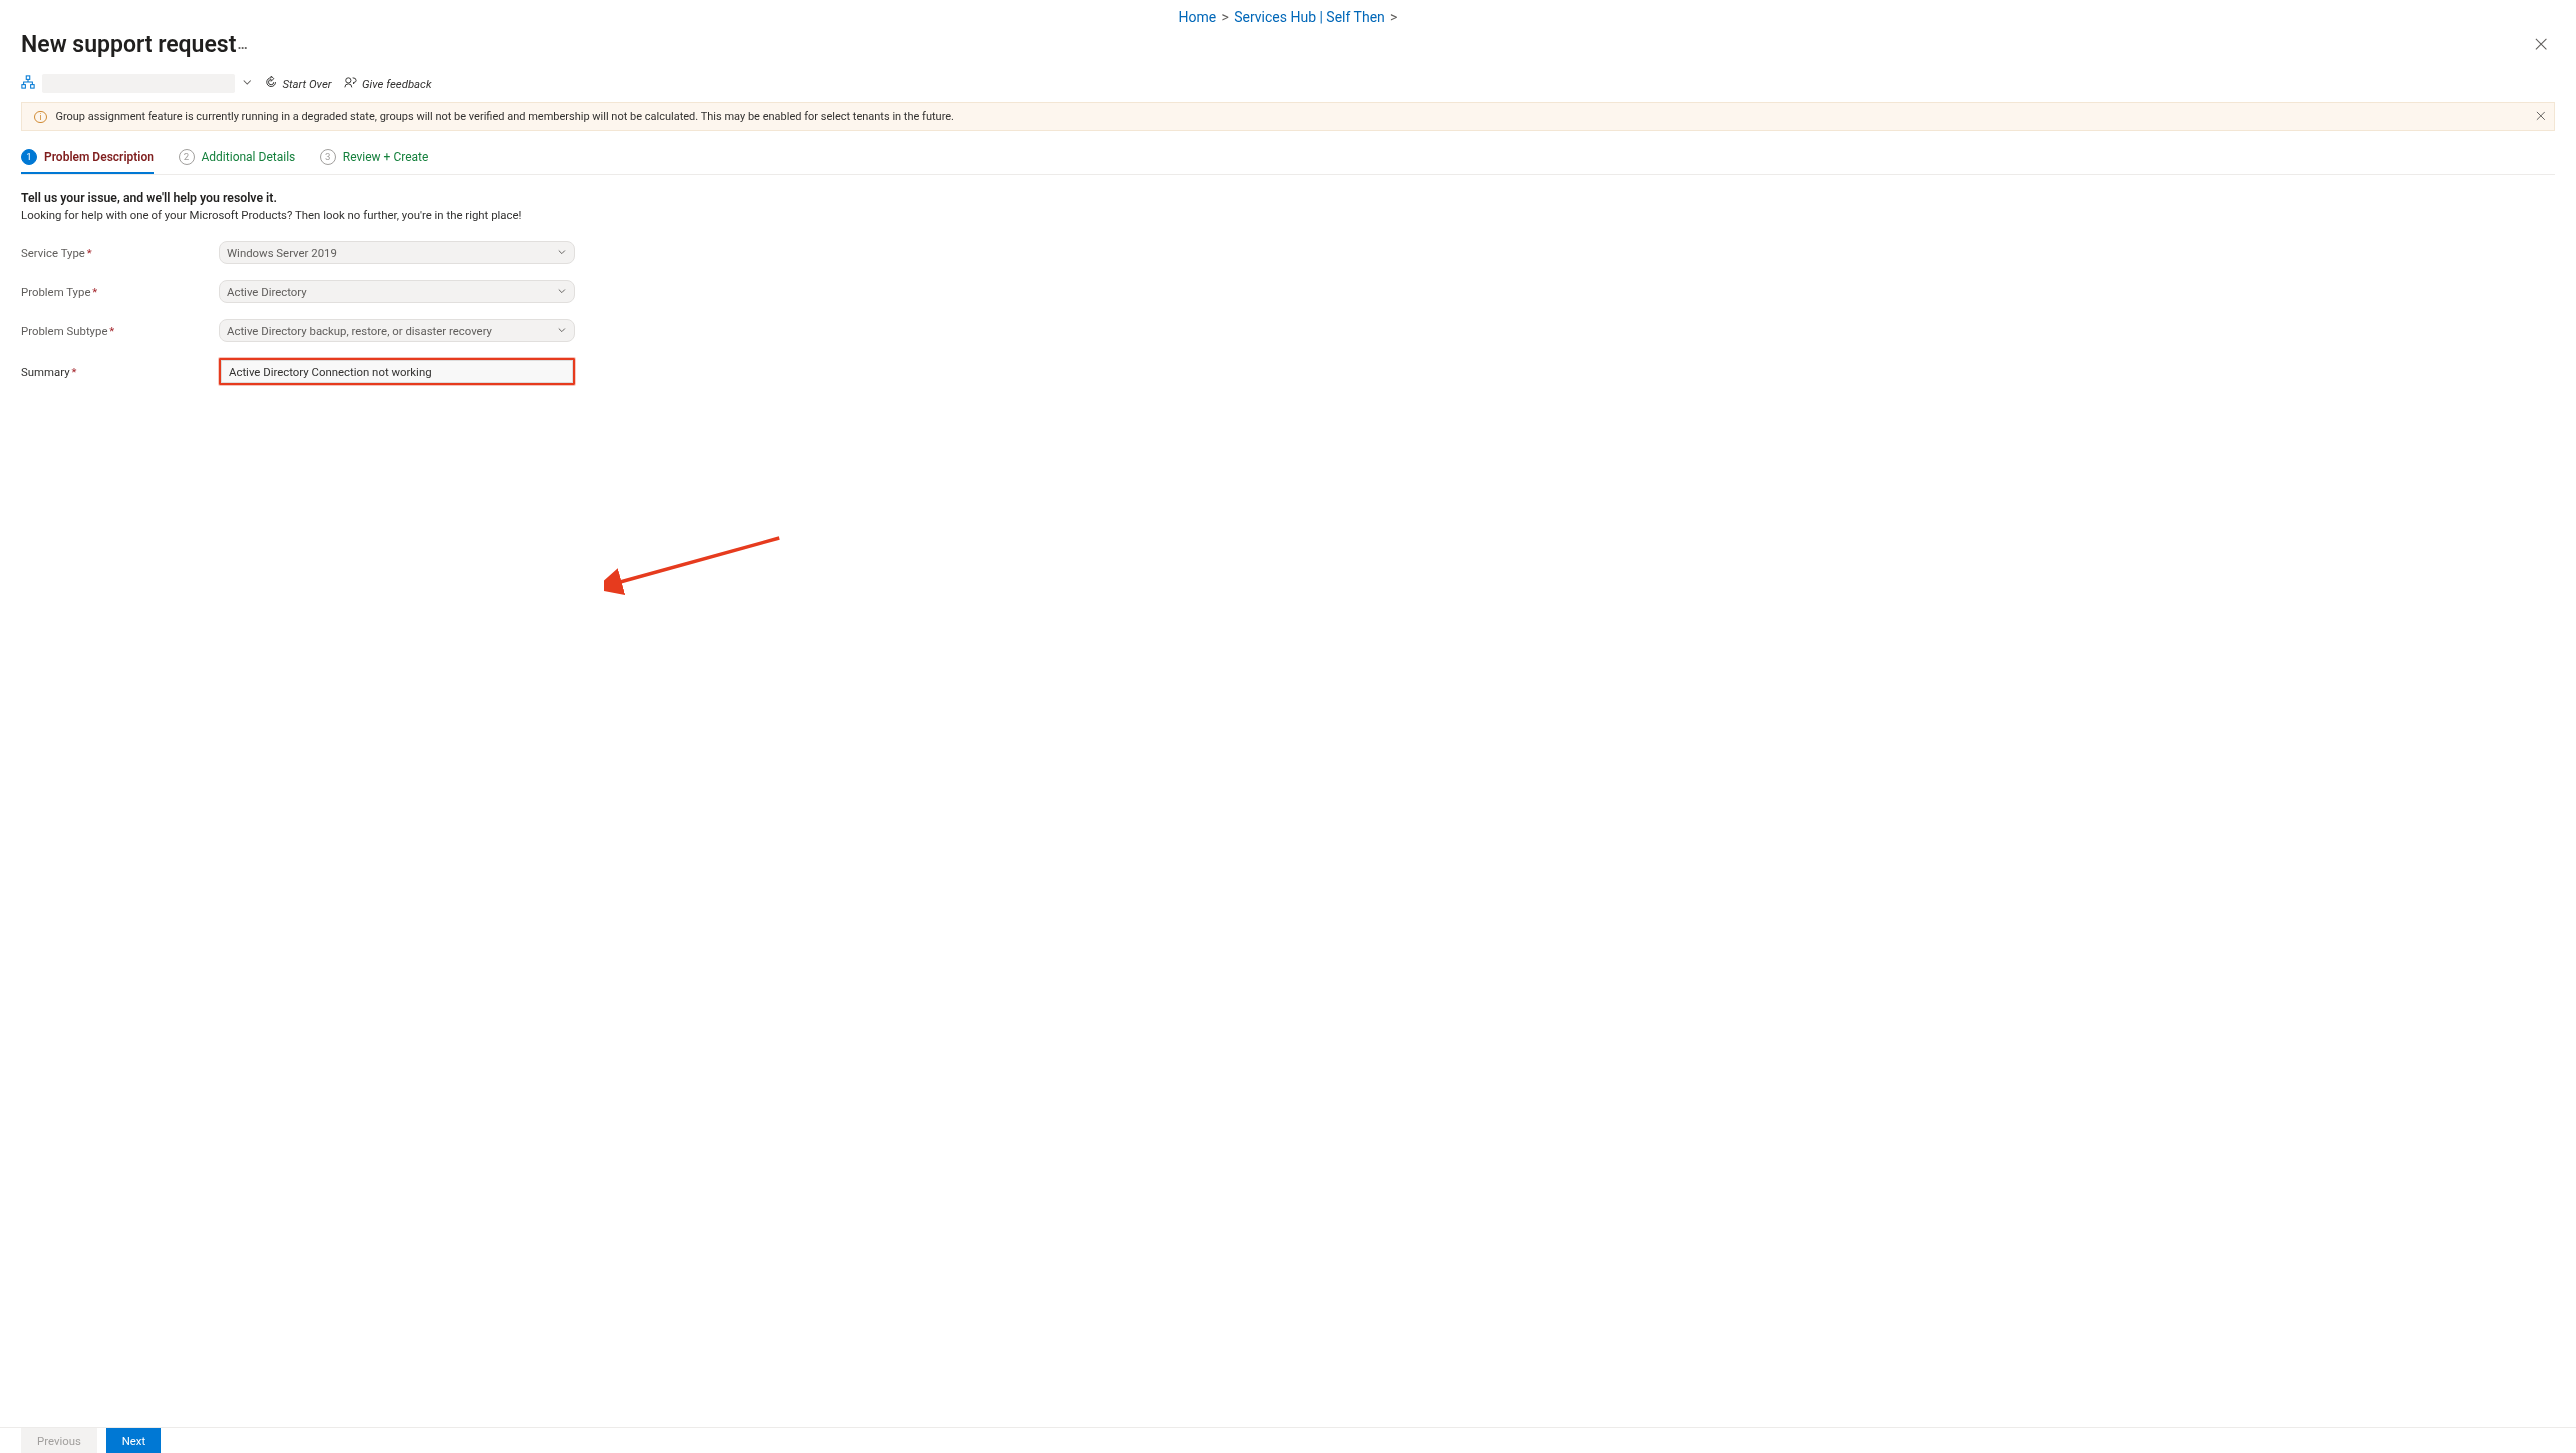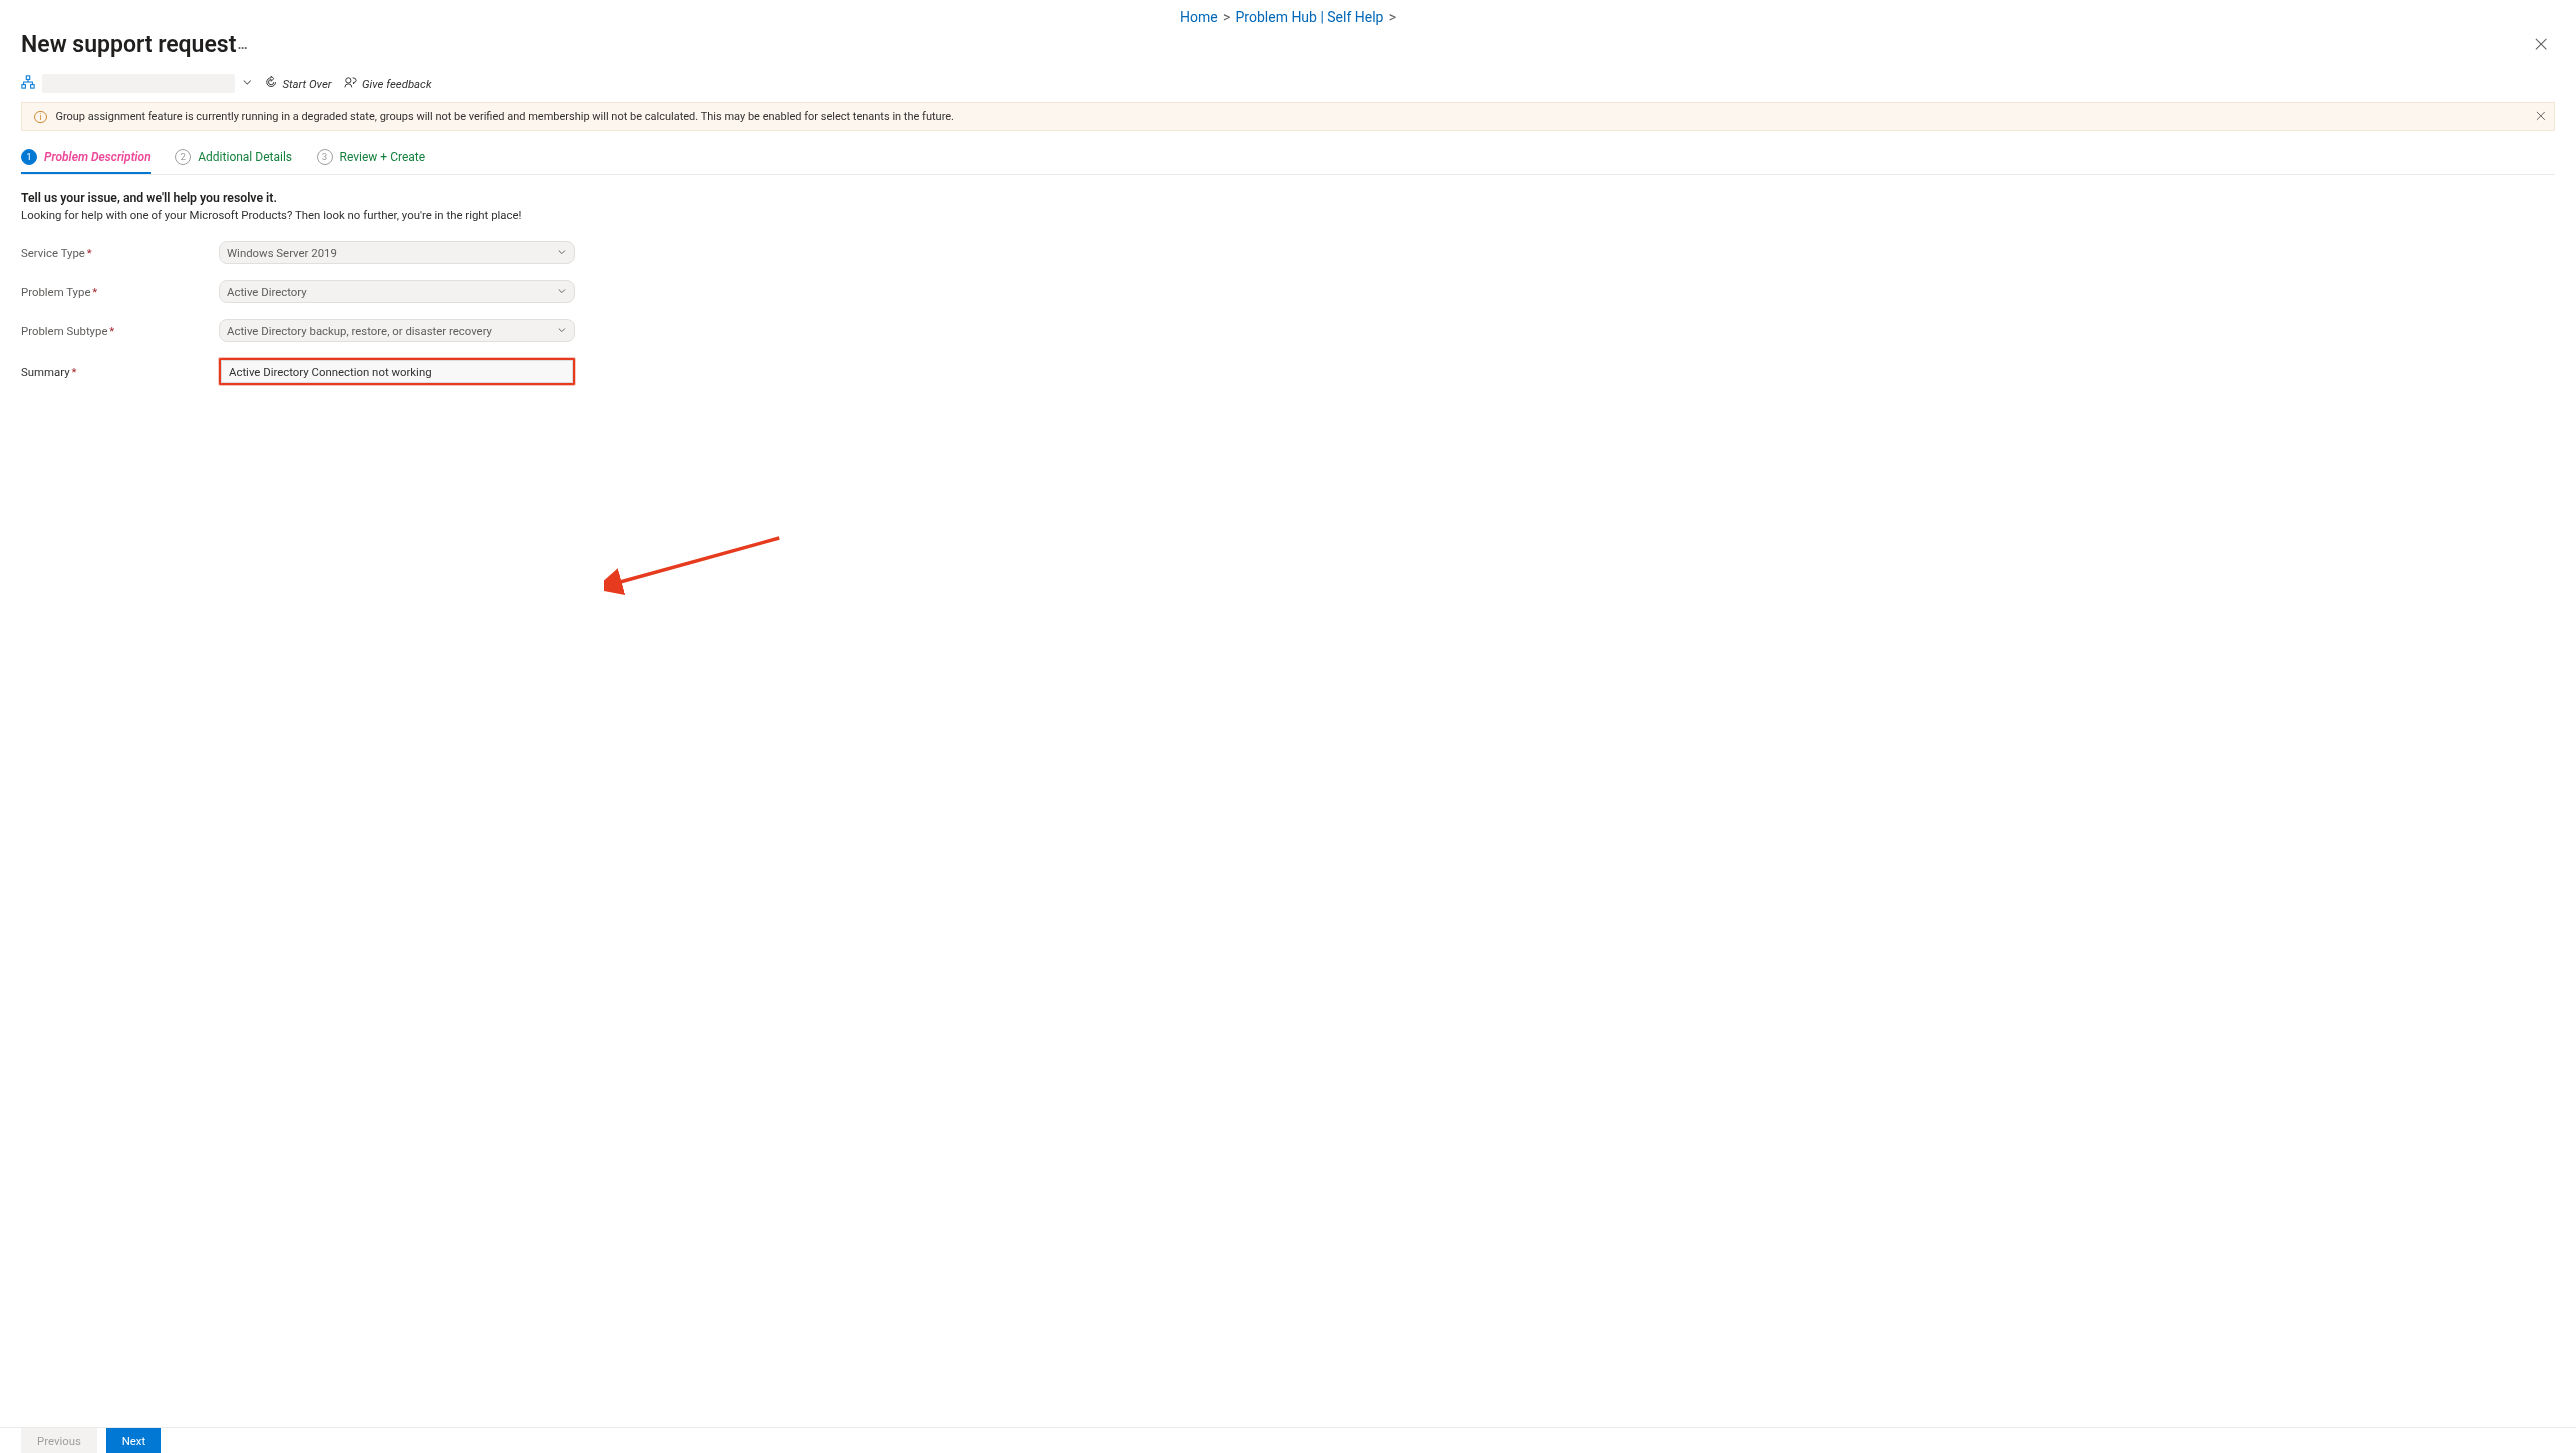--- a/index.html
+++ b/index.html
@@ -118,21 +118,21 @@
     border: 1.1px solid #a19f9d;
     color: #a19f9d;
     display: flex; align-items: center; justify-content: center;
     font-size: 9.7px;
     flex-shrink: 0;
   }
   .step.active .step-num {
     background: #0078d4; border-color: #0078d4; color: #fff;
   }
   .step-label { color: #15803d; font-size: 12px; }
-  .step.active .step-label { color: #ec4899; font-weight: 600; font-style: italic; }
+  .step.active .step-label { color: #7f1d1d; font-weight: 600; }
   .step.active::after {
     content: "";
     position: absolute;
     left: 0; right: 0; bottom: -0.9px;
     height: 2.6px;
     background: #0078d4;
   }
   .intro-strong {
     font-size: 12.3px;
     font-weight: 600;
@@ -226,21 +226,21 @@
   }
 </style>
 </head>
 <body>
 
 <div class="page">
 
   <nav class="breadcrumb">
     <a href="#">Home</a>
     <span class="sep">&gt;</span>
-    <a href="#">Problem Hub | Self Help</a>
+    <a href="#">Services Hub | Self Then</a>
     <span class="sep">&gt;</span>
   </nav>
 
   <div class="title-row">
     <h1>
       <span>New support request</span>
       <span class="title-ellipsis">…</span>
     </h1>
     <div class="close-x">
       <svg width="12.3" height="12.3" viewBox="0 0 14 14">

